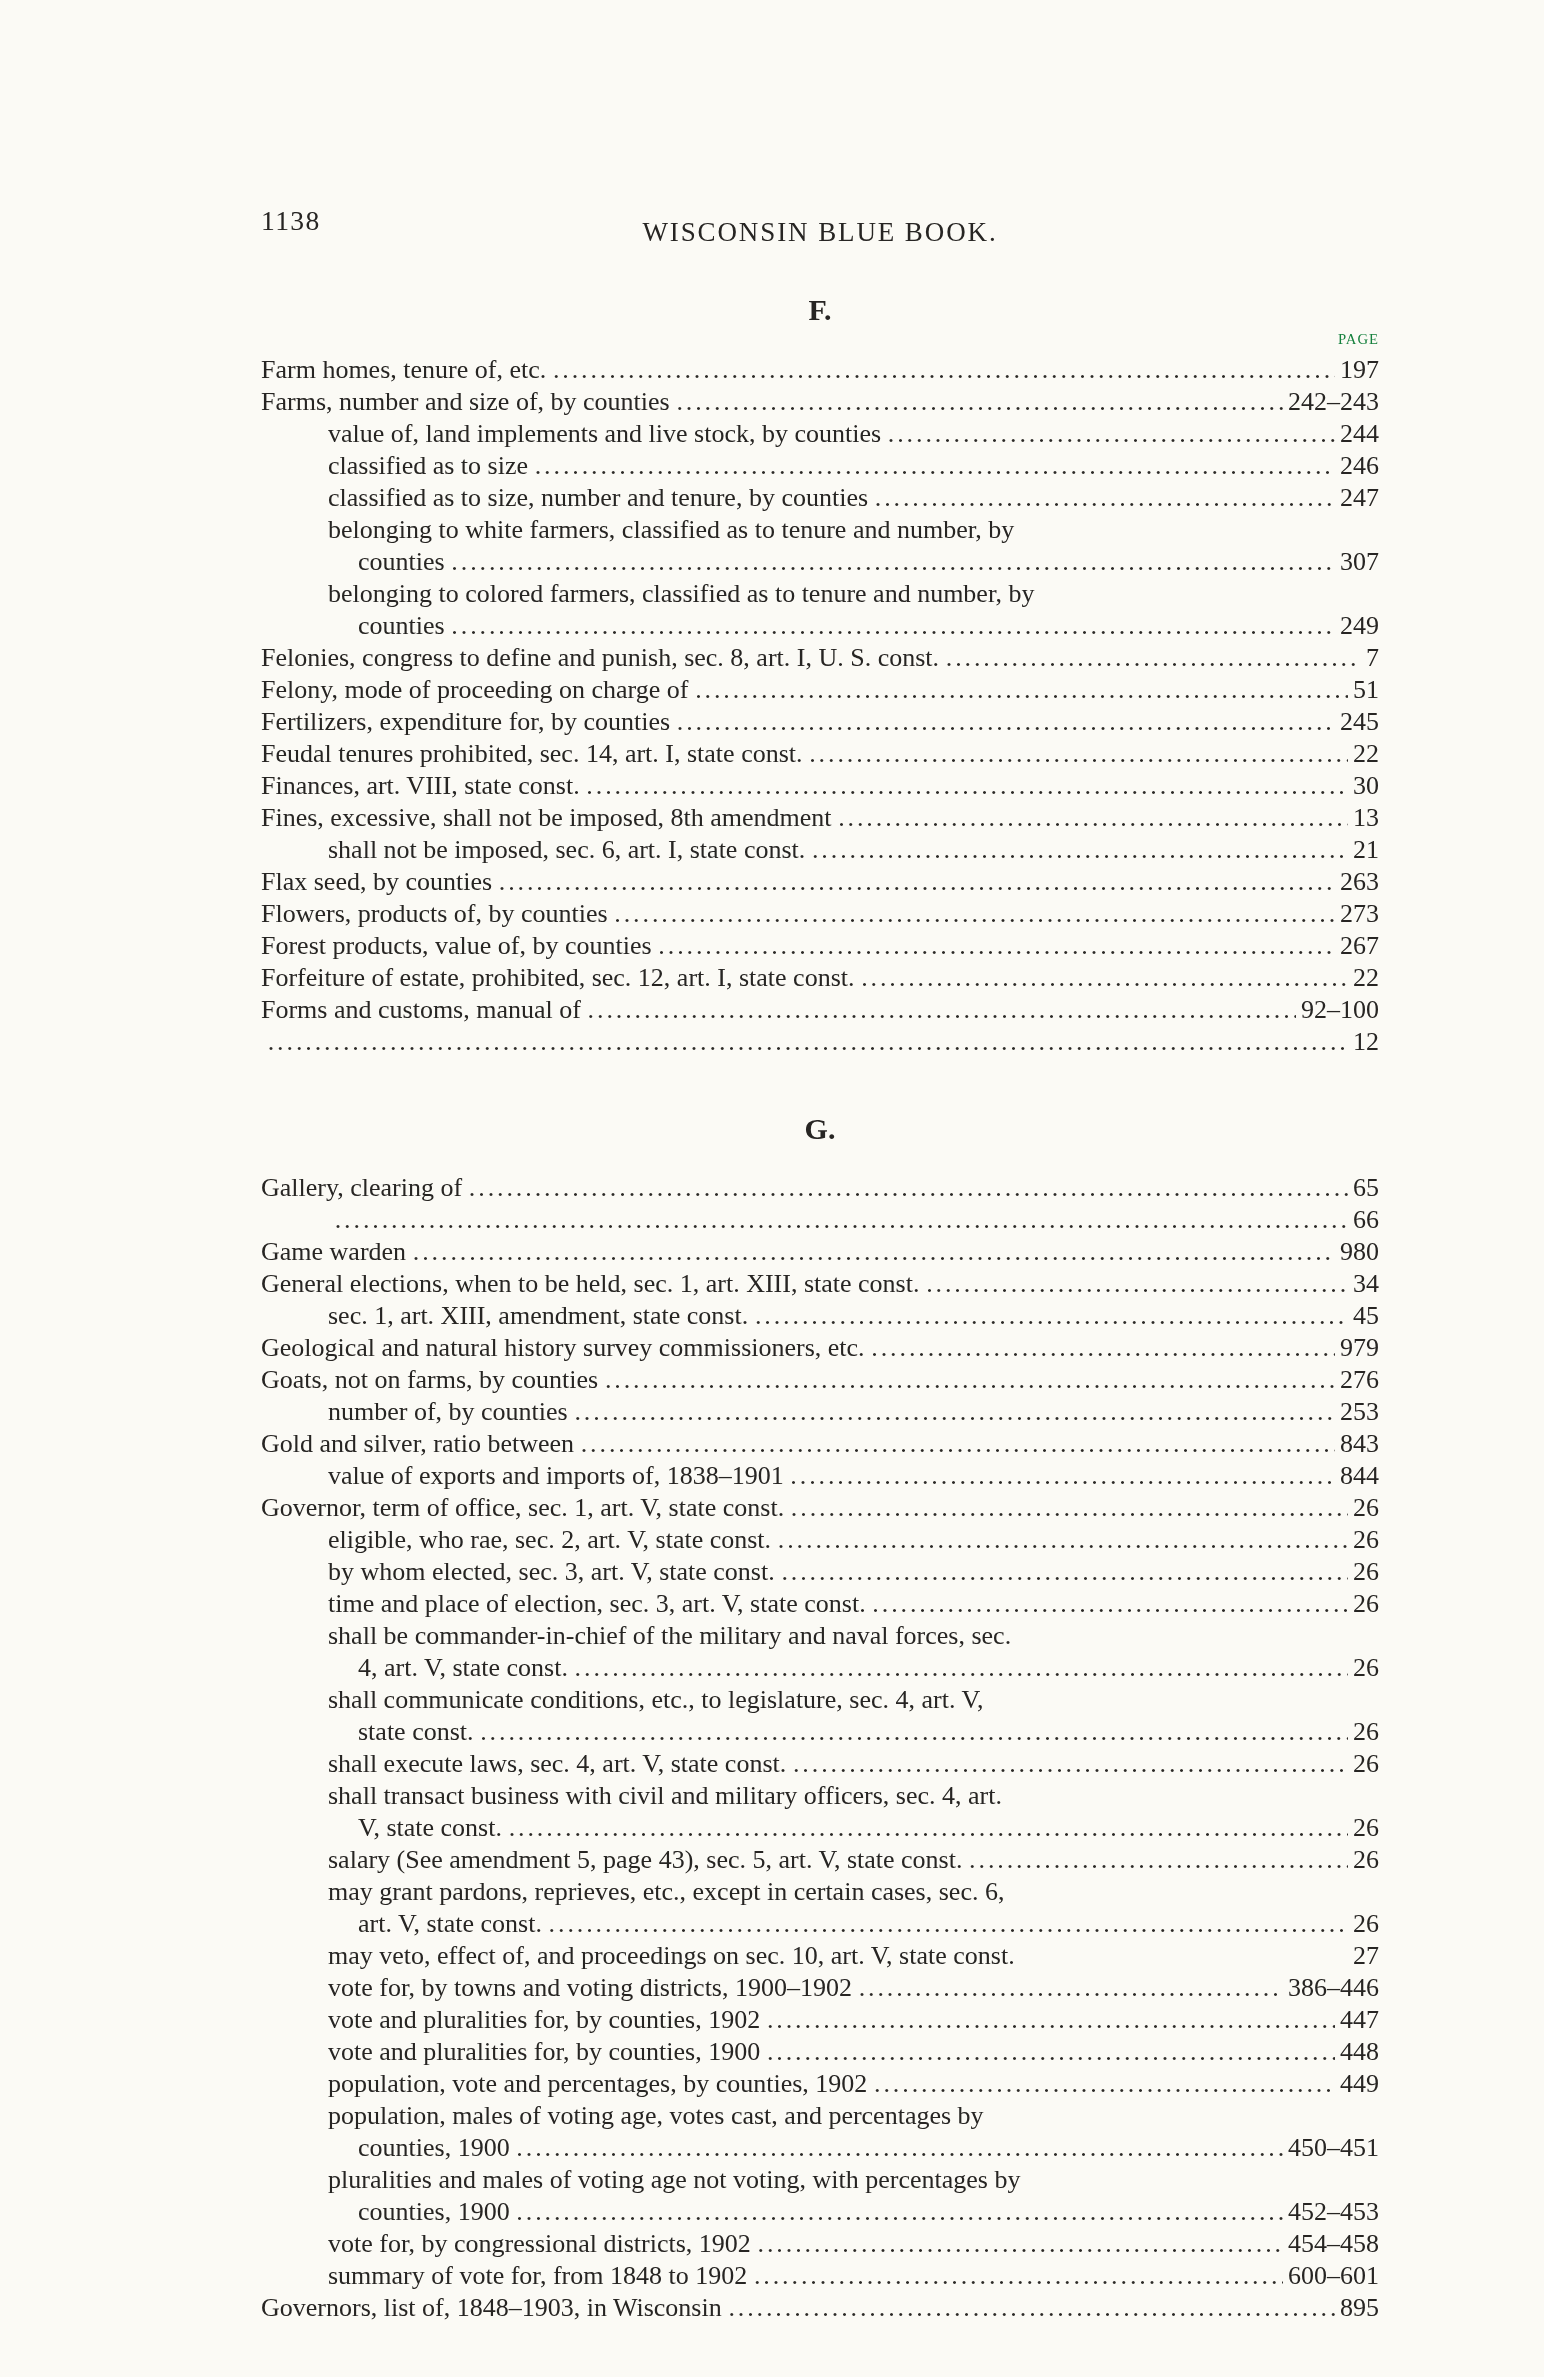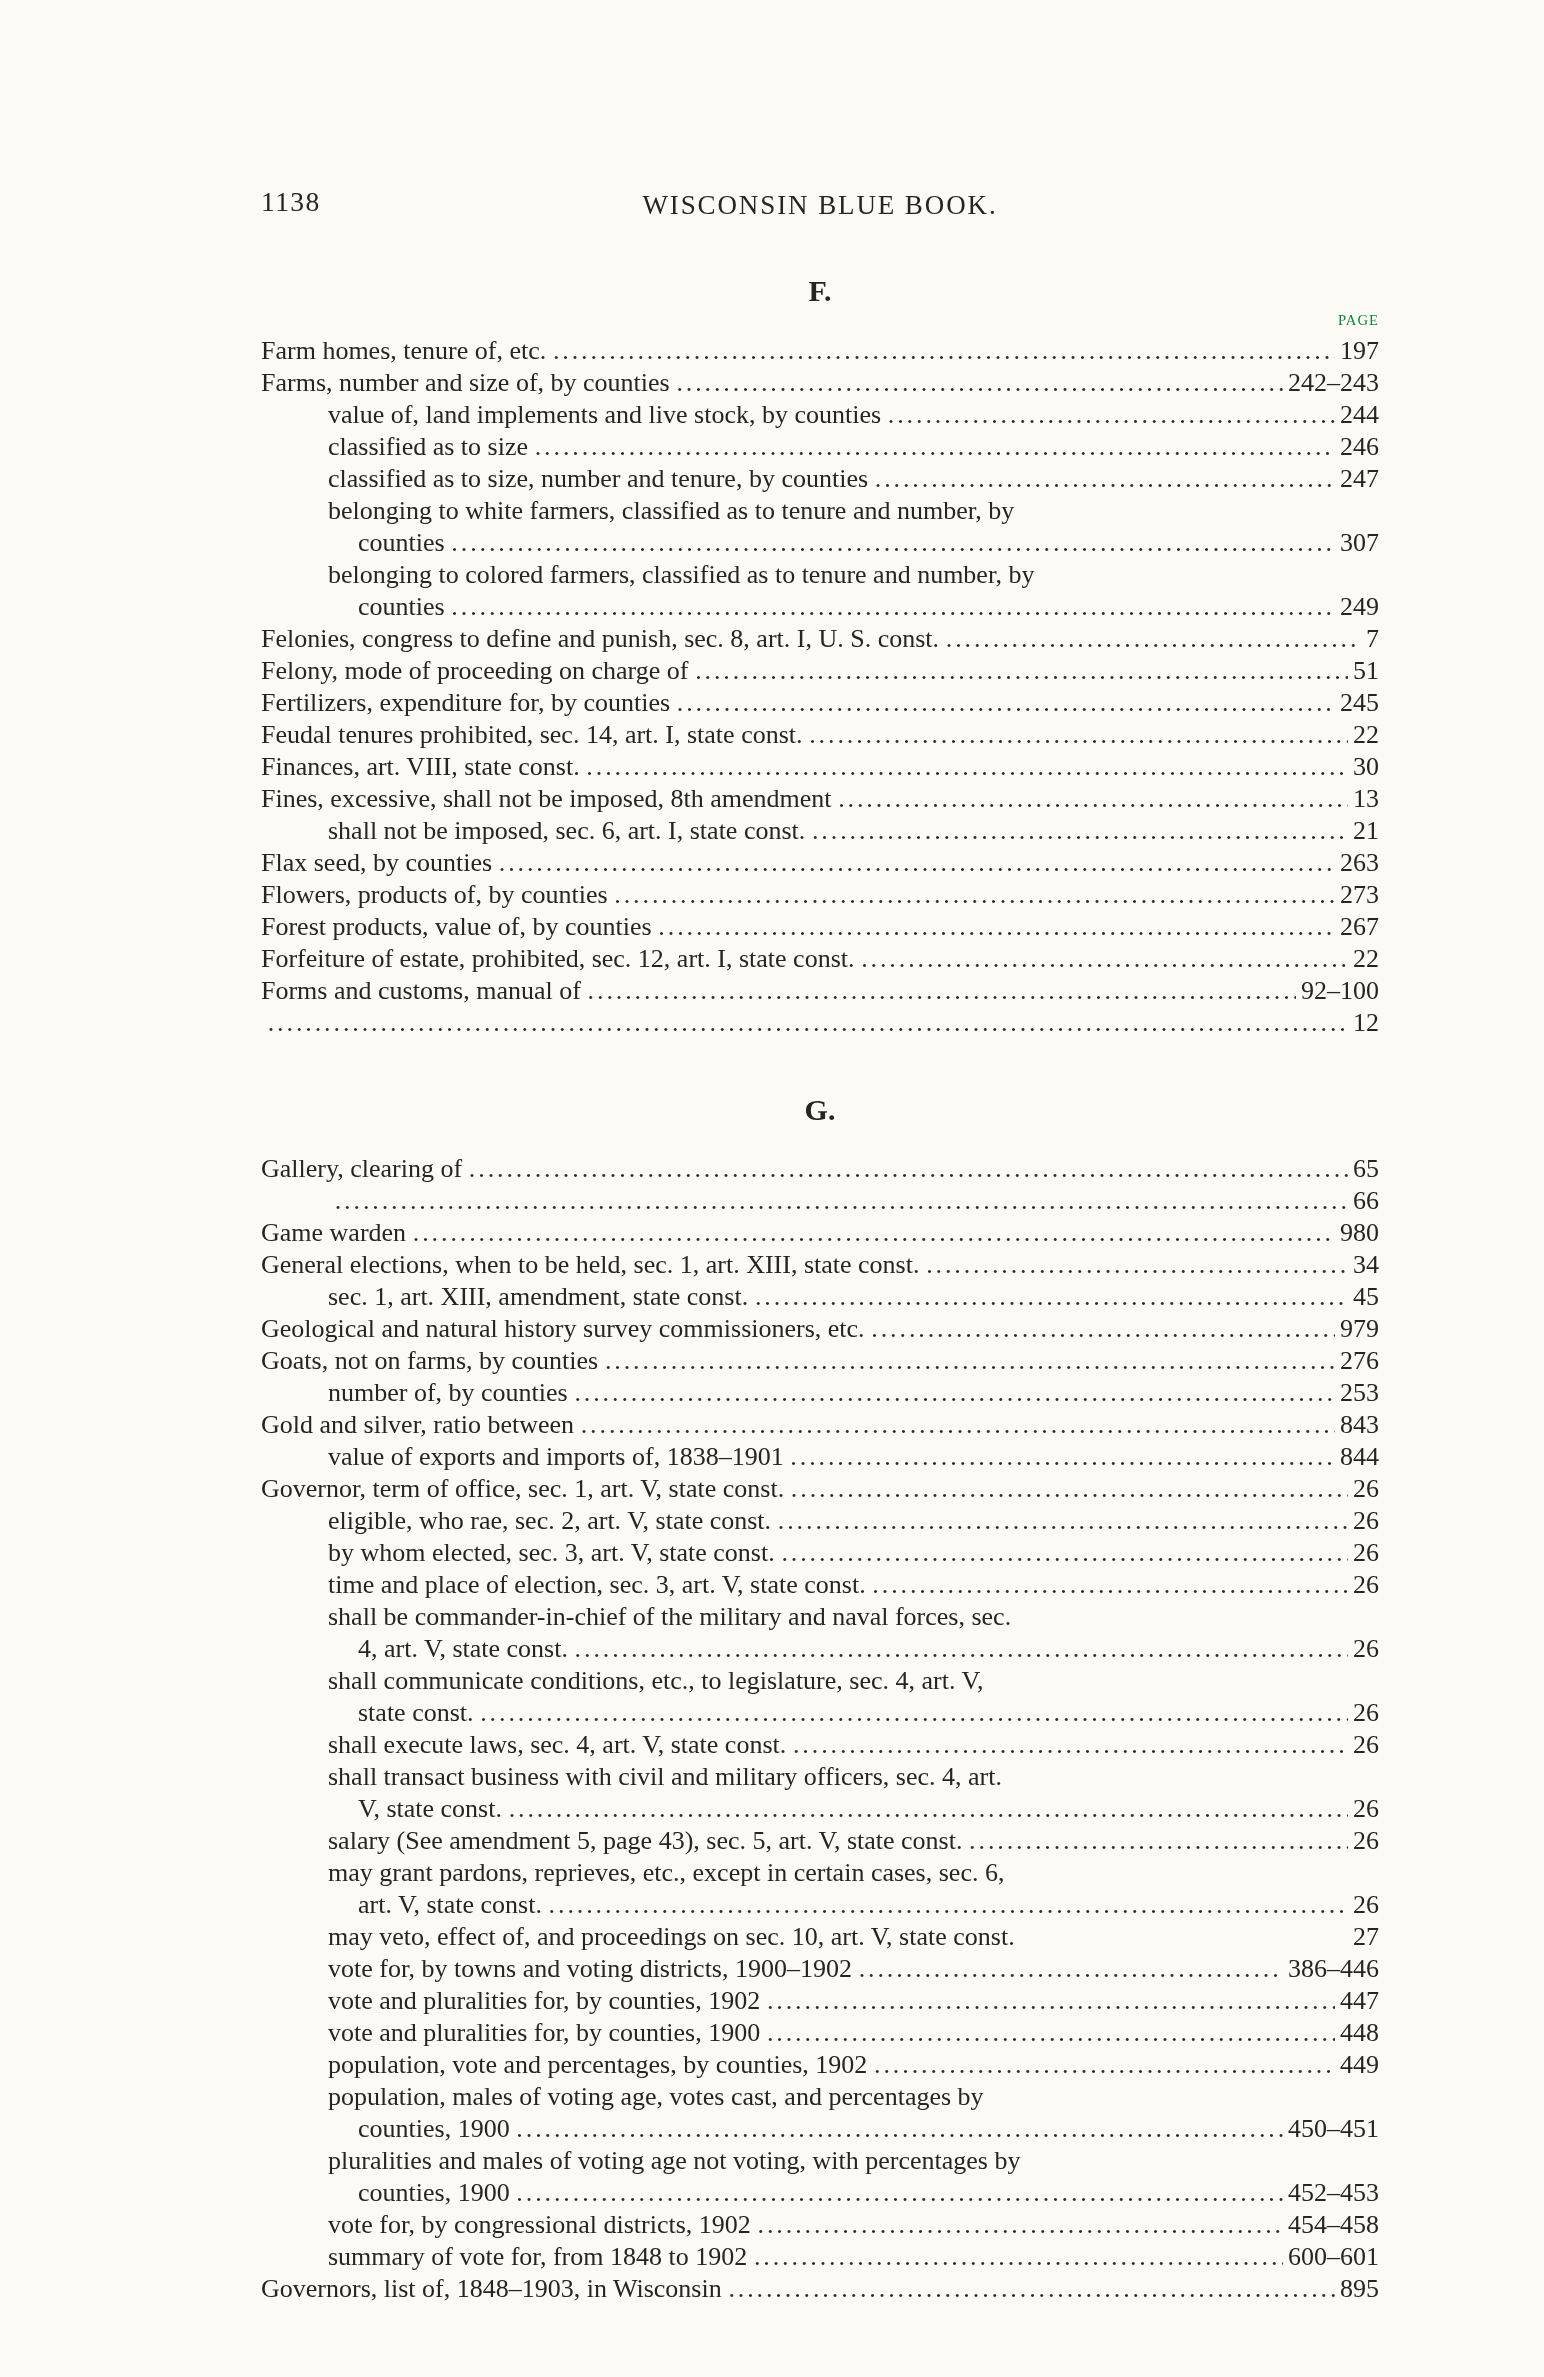--- a/index.html
+++ b/index.html
@@ -13,33 +13,34 @@
     overflow: hidden;
   }
   .page {
     width: 100%;
     height: 100%;
     padding: 186px 165px 0 261px;
   }
   .page-header {
     position: relative;
     height: 38px;
+    margin-top: 19px;
   }
   .folio {
     position: absolute;
     left: 0;
     top: 0;
     font-size: 27.6px;
     letter-spacing: 1.4px;
   }
   .book-title {
     position: absolute;
     left: 0;
     right: 0;
-    top: 4px;
+    top: 12px;
     text-align: center;
     font-size: 27px;
     letter-spacing: 1.9px;
   }
   .index-section .section-letter {
     text-align: center;
     font-size: 30px;
     font-weight: 700;
     margin: 49px 0 2.9px 0;
     line-height: 1.2;

